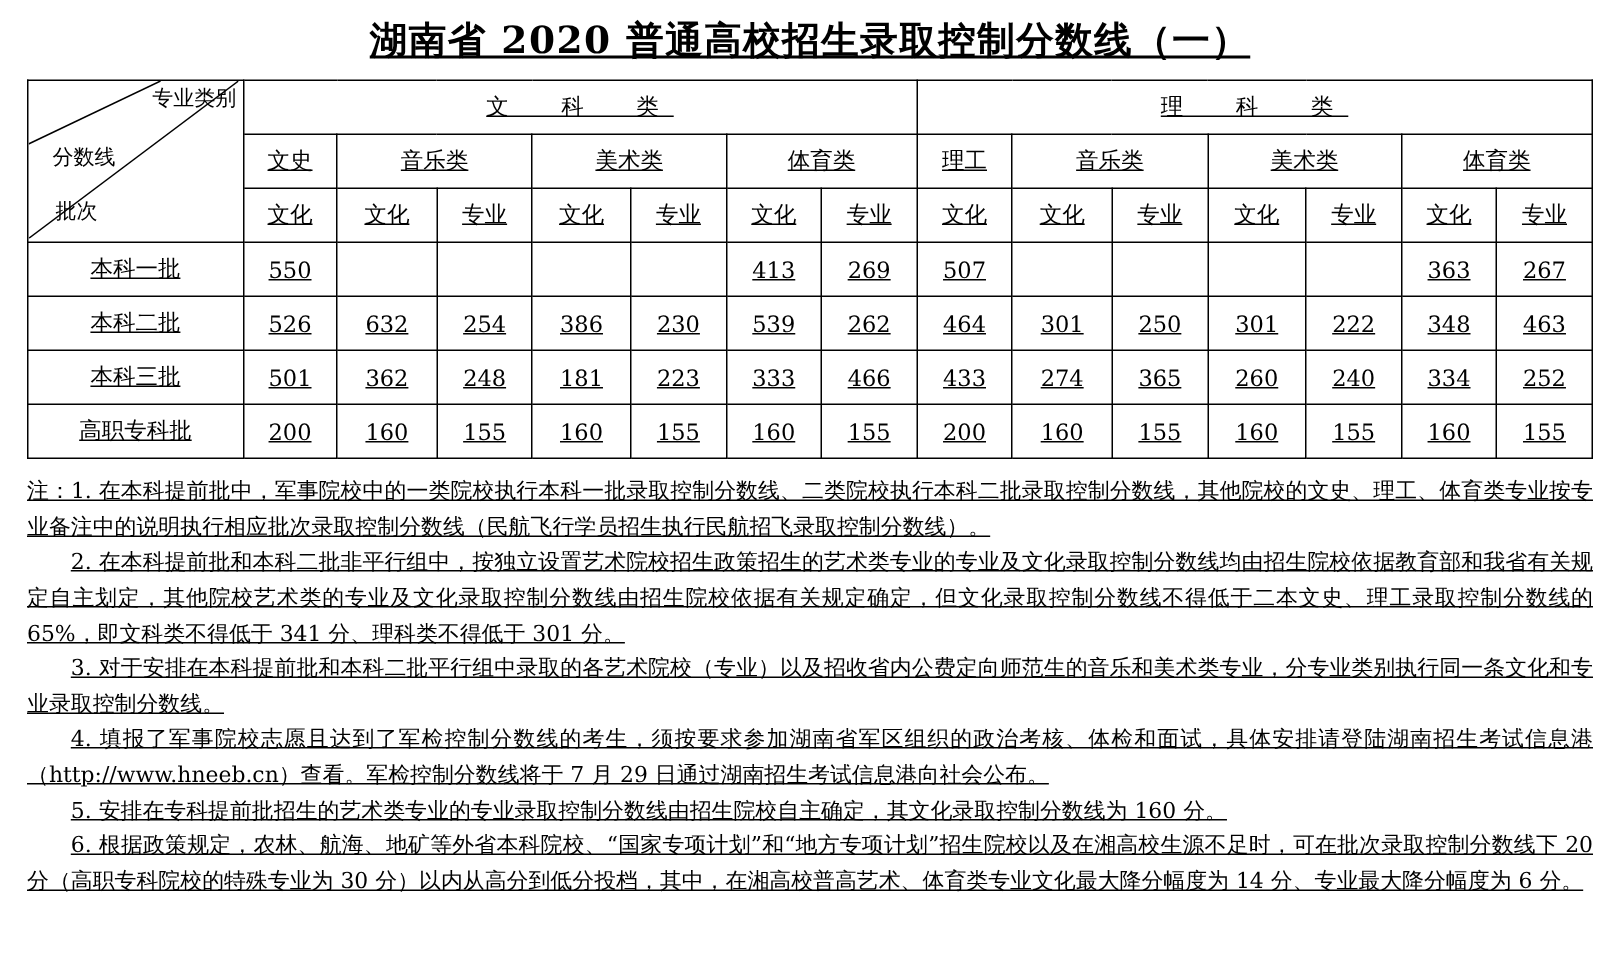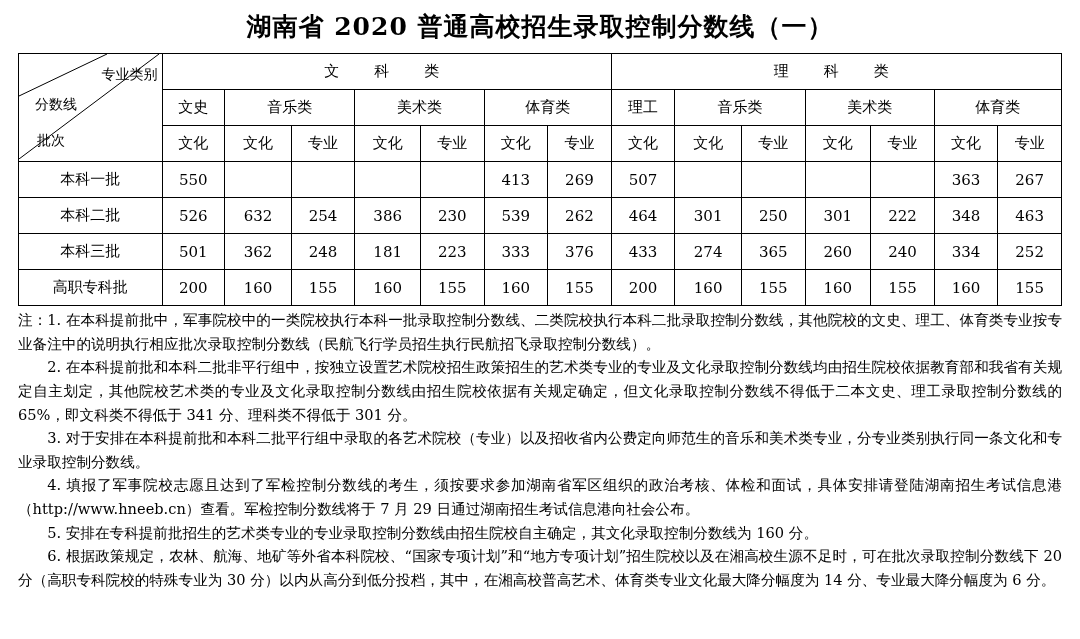--- a/index.html
+++ b/index.html
@@ -3,21 +3,21 @@
 <meta charset="utf-8">
 <style>
   html,body{margin:0;padding:0;}
   body{
     width:1080px;height:639px;
     background:#ffffff;
     font-family:"DejaVu Sans","Liberation Sans",sans-serif;
     color:#000;
     overflow:hidden;
   }
-  .page{position:relative;width:1080px;height:639px;box-sizing:border-box;padding:0 18px;}
+  .page{position:relative;width:1080px;height:639px;box-sizing:border-box;padding:0 18px;text-decoration:underline;}
   .title{
     text-align:center;
     font-family:"DejaVu Serif","Liberation Serif",serif;
     font-weight:bold;
     font-size:25px;
     letter-spacing:1px;
     padding-top:10px;
     padding-bottom:10px;
   }
   table.grid{
@@ -38,29 +38,29 @@
   }
   .corner{
     position:relative;
     width:140px;
     height:105px;
     padding:0;
     overflow:hidden;
   }
   .corner svg{position:absolute;left:0;top:0;}
   .corner span{position:absolute;font-size:14px;white-space:nowrap;}
-  .c-major{right:4px;top:12px;}
+  .c-major{right:4px;top:3px;}
   .c-score{left:16px;top:42px;}
   .c-batch{left:18px;top:78px;}
   .grouphead{font-size:17px;letter-spacing:10px;}
   .subhead{font-size:15px;margin-left:33px;}
   .rowhead{font-size:15px;}
   .thick-left{border-left:2px solid #000;}
   .notes{
-    margin:2px auto 0 auto;
+    margin:10px auto 0 auto;
     width:1044px;
     font-family:"DejaVu Serif","Liberation Serif",serif;
     font-size:14.6px;
     line-height:1.62;
     text-align:justify;
   }
   .notes p{margin:0;}
   .nindent{text-indent:0;}
 </style>
 </head>
@@ -164,21 +164,21 @@
         <td>463</td>
       </tr>
       <tr>
         <td class="rowhead">本科三批</td>
         <td>501</td>
         <td>362</td>
         <td>248</td>
         <td>181</td>
         <td>223</td>
         <td>333</td>
-        <td>376</td>
+        <td>466</td>
         <td class="thick-left">433</td>
         <td>274</td>
         <td>365</td>
         <td>260</td>
         <td>240</td>
         <td>334</td>
         <td>252</td>
       </tr>
       <tr>
         <td class="rowhead">高职专科批</td>

